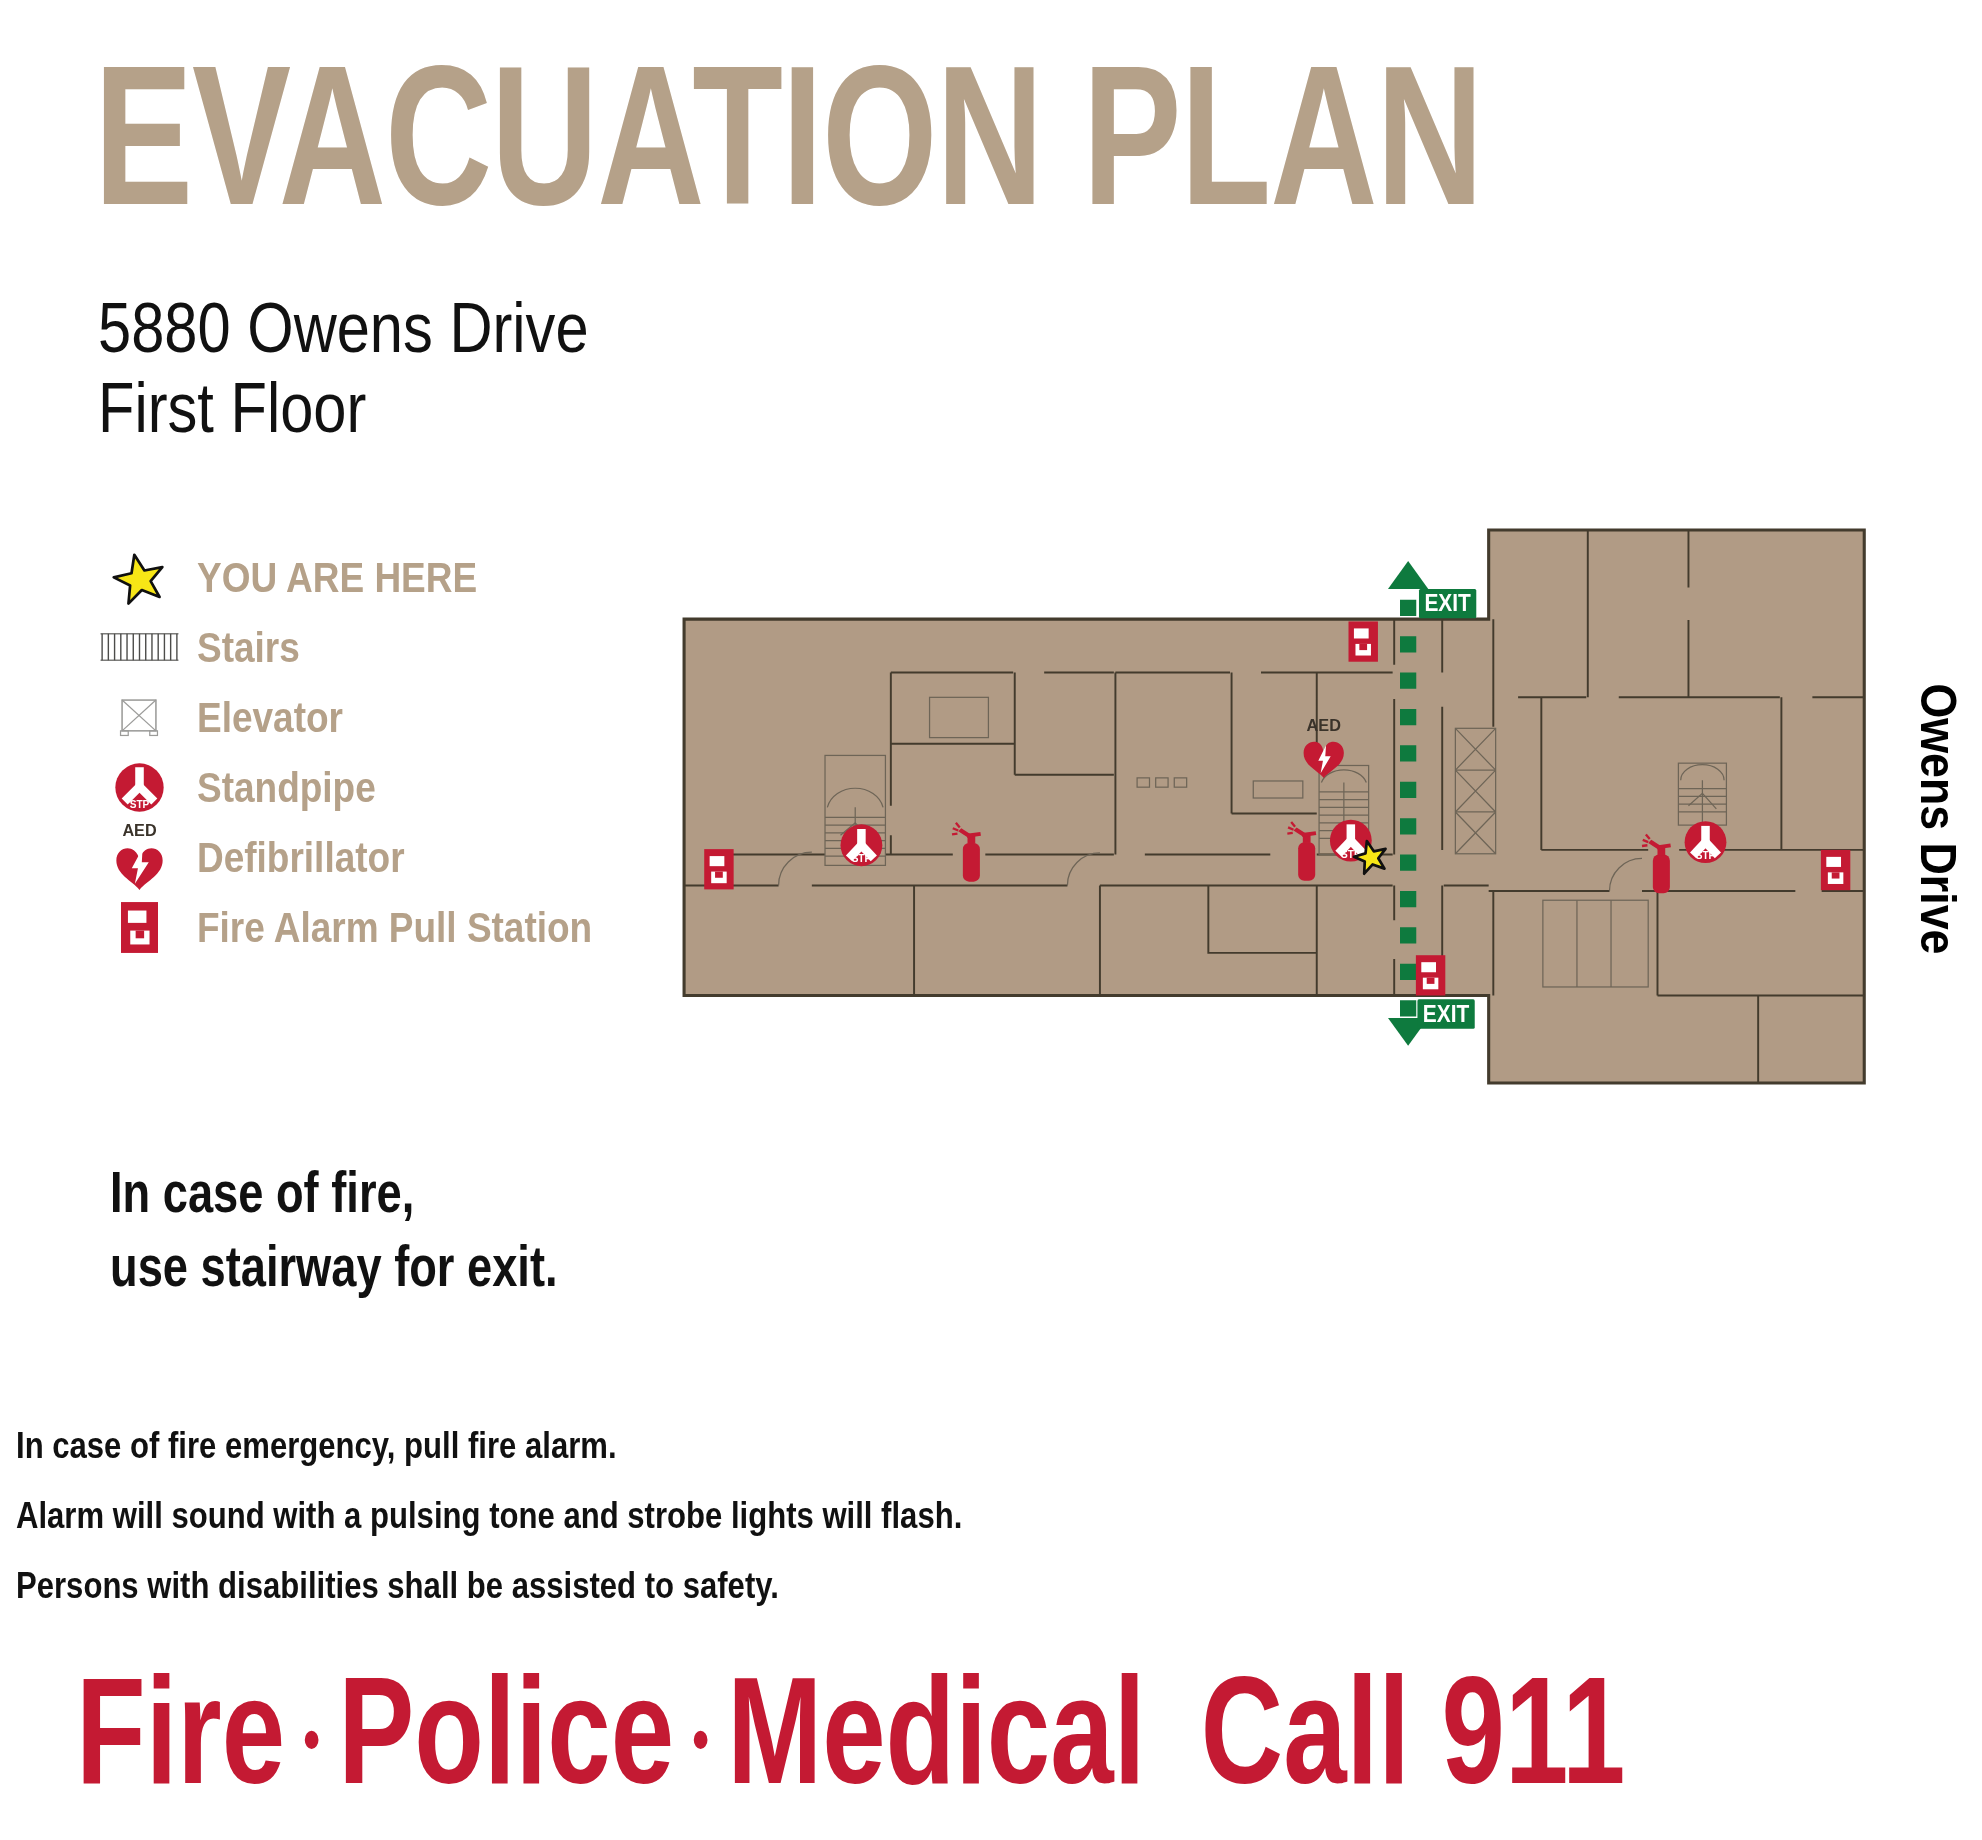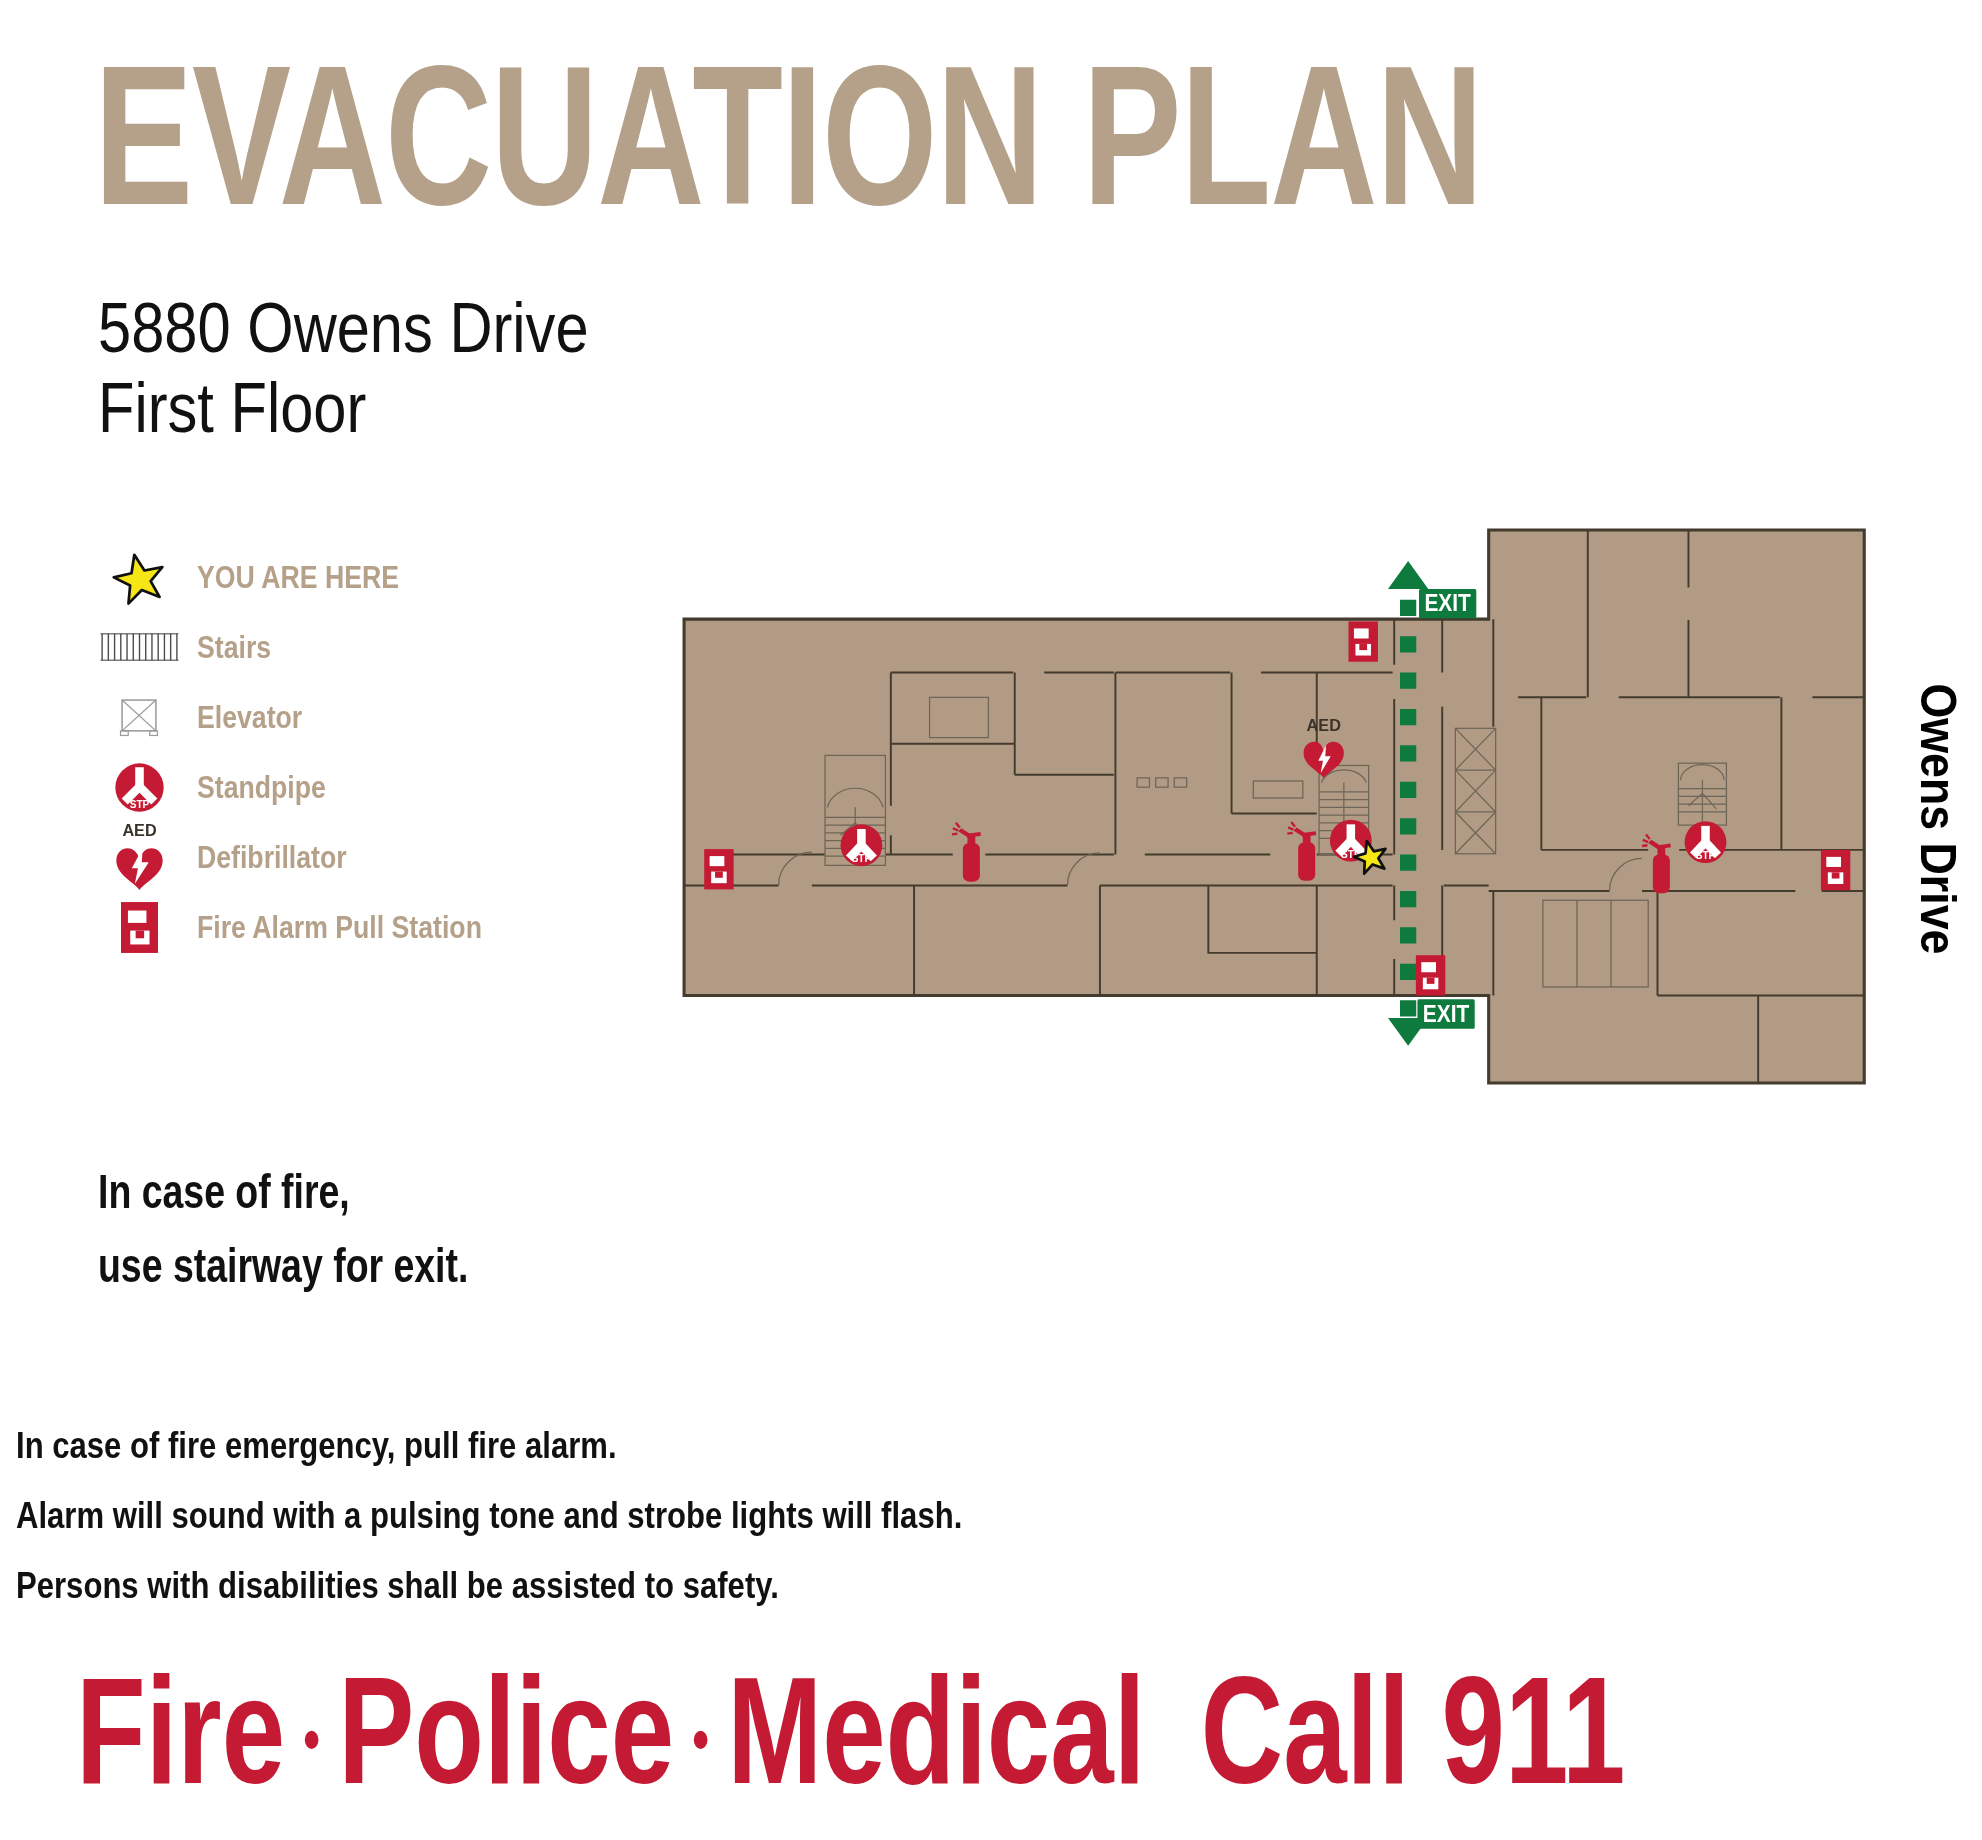--- a/index.html
+++ b/index.html
@@ -16,26 +16,26 @@
          color:var(--tan);line-height:1;letter-spacing:-1.5px;}
   .title .cond{transform:scaleX(0.75);}
 
   .address{position:absolute;left:98px;top:288px;font-size:71px;font-weight:400;
            color:var(--ink);line-height:80px;}
   .address .cond{transform:scaleX(0.84);}
 
   .legend{position:absolute;left:81px;top:542px;}
   .legend-row{display:flex;align-items:center;height:70px;}
   .legend-icon{width:116px;display:flex;justify-content:center;align-items:center;flex:0 0 116px;}
-  .legend-label{font-size:31px;font-weight:700;color:var(--tan);line-height:1;}
+  .legend-label{font-size:43px;font-weight:700;color:var(--tan);line-height:1;}
   .legend-label .cond{transform:scaleX(0.86);}
 
   .map-wrap{position:absolute;left:666px;top:496px;width:1317px;height:635px;}
 
-  .headline{position:absolute;left:98px;top:1155px;font-size:48px;font-weight:700;
+  .headline{position:absolute;left:110px;top:1155px;font-size:58px;font-weight:700;
             color:var(--ink);line-height:74px;}
   .headline .cond{transform:scaleX(0.78);}
 
   .notes{position:absolute;left:15.5px;top:1411px;font-size:37px;font-weight:700;
          color:var(--ink);line-height:70px;}
   .notes .cond{transform:scaleX(0.84);}
 
   .banner{position:absolute;left:76px;top:1654px;font-size:152px;font-weight:700;
           color:var(--emergency-red);line-height:1;}
   .banner .cond{transform:scaleX(0.75);}

